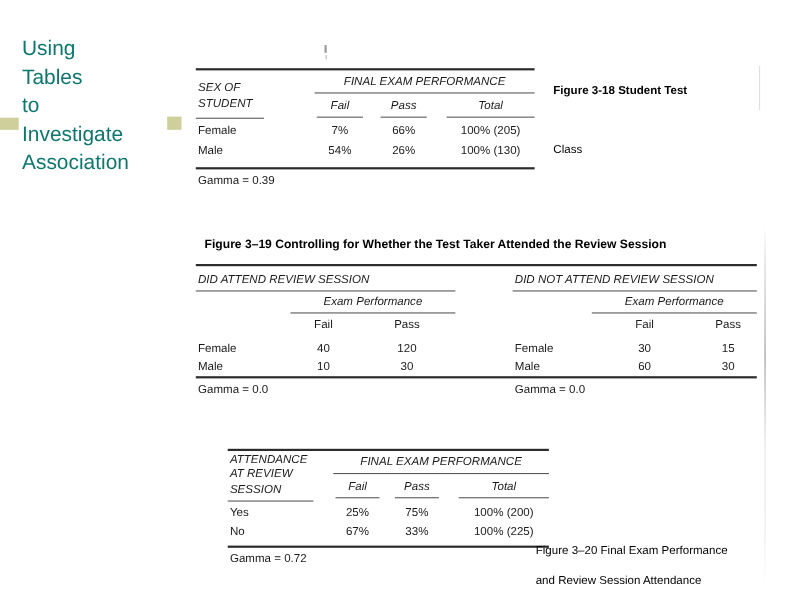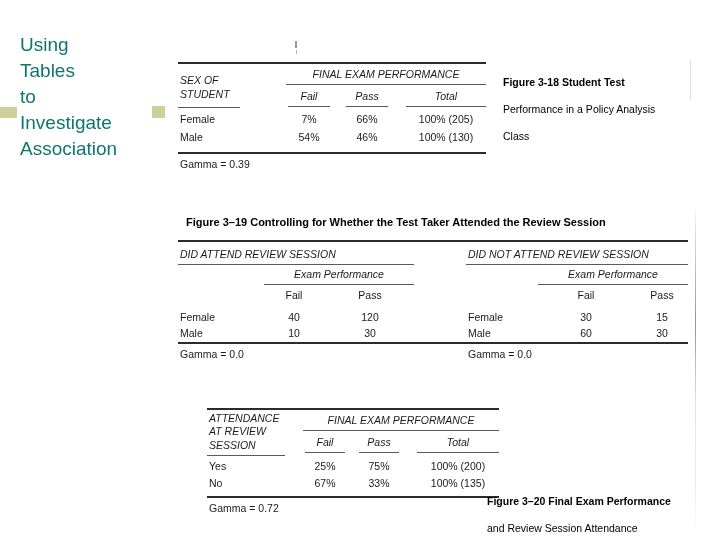--- a/index.html
+++ b/index.html
@@ -160,29 +160,29 @@
   <div class="center-cell it" style="left:166px; top:28px; width:46px;">Pass</div>
   <div class="center-cell it" style="left:228px; top:28px; width:80px;">Total</div>
 
   <div class="t" style="left:2px; top:51px;">Female</div>
   <div class="center-cell" style="left:108px; top:51px; width:46px;">7%</div>
   <div class="center-cell" style="left:166px; top:51px; width:46px;">66%</div>
   <div class="center-cell" style="left:228px; top:51px; width:80px;">100% (205)</div>
 
   <div class="t" style="left:2px; top:69px;">Male</div>
   <div class="center-cell" style="left:108px; top:69px; width:46px;">54%</div>
-  <div class="center-cell" style="left:166px; top:69px; width:46px;">46%</div>
+  <div class="center-cell" style="left:166px; top:69px; width:46px;">26%</div>
   <div class="center-cell" style="left:228px; top:69px; width:80px;">100% (130)</div>
 
   <div class="t" style="left:2px; top:96px;">Gamma = 0.39</div>
 </div>
 
 <div class="figcap" style="left:503px; top:62px; width:200px;">
   <span style="font-weight:bold;">Figure  3-18  Student Test</span><br>
-  <span>Performance in a Policy Analysis</span><br>
+  <br>
   <span>Class</span>
 </div>
 
 <div class="figcap-title" style="left:186px; top:216px;">Figure  3–19  Controlling for Whether the Test Taker Attended the Review Session</div>
 
 <div class="scan" style="left:178px; top:240px; width:512px; height:120px;">
 
   <div class="rule thick" style="left:0px; top:0px; width:510px;"></div>
   <div class="rule thick" style="left:0px; top:102px; width:510px;"></div>
 
@@ -246,26 +246,26 @@
   <div class="center-cell it" style="left:210px; top:28px; width:82px;">Total</div>
 
   <div class="t" style="left:2px; top:52px;">Yes</div>
   <div class="center-cell" style="left:96px; top:52px; width:44px;">25%</div>
   <div class="center-cell" style="left:150px; top:52px; width:44px;">75%</div>
   <div class="center-cell" style="left:210px; top:52px; width:82px;">100% (200)</div>
 
   <div class="t" style="left:2px; top:69px;">No</div>
   <div class="center-cell" style="left:96px; top:69px; width:44px;">67%</div>
   <div class="center-cell" style="left:150px; top:69px; width:44px;">33%</div>
-  <div class="center-cell" style="left:210px; top:69px; width:82px;">100% (135)</div>
+  <div class="center-cell" style="left:210px; top:69px; width:82px;">100% (225)</div>
 
   <div class="t" style="left:2px; top:94px;">Gamma = 0.72</div>
 </div>
 
 <div class="figcap" style="left:487px; top:481px; width:215px; overflow:hidden;">
-  <span style="font-weight:bold;">Figure  3–20  Final Exam Performance</span><br>
+  <span style="font-weight:normal;">Figure  3–20  Final Exam Performance</span><br>
   <span>and Review Session Attendance</span>
 </div>
 
 <div class="artifact-v"></div>
 <div class="artifact-dot"></div>
 <div class="artifact-dot2"></div>
 <div class="artifact-edge"></div>
 
 </body></html>

